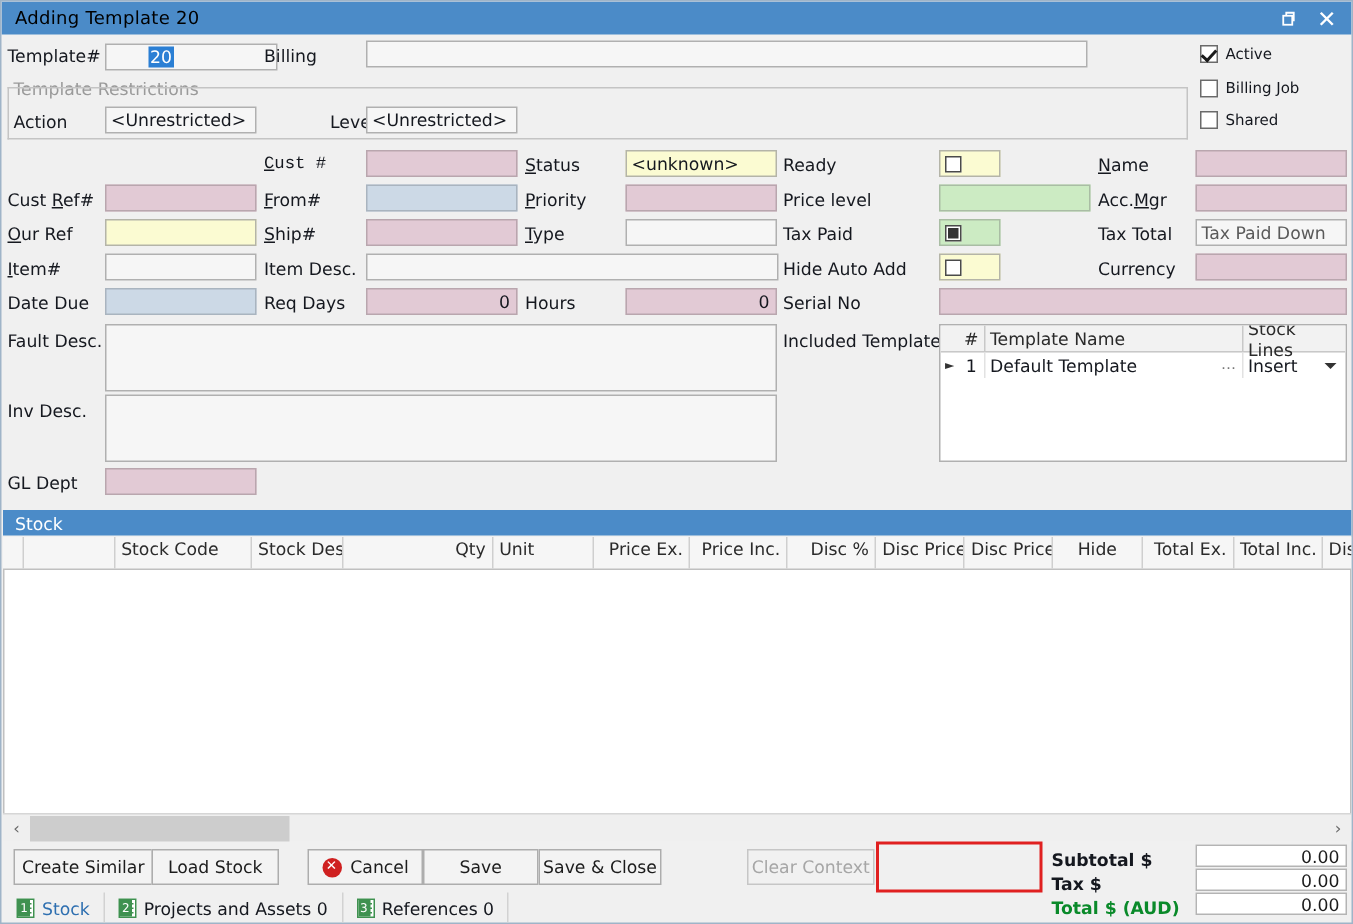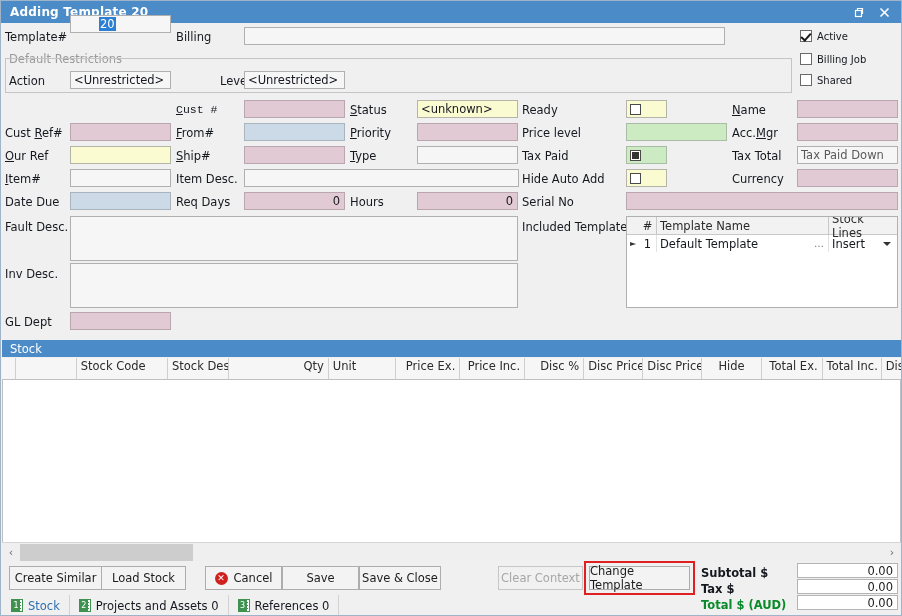--- a/index.html
+++ b/index.html
@@ -9,21 +9,21 @@
     font-size:11.5px;color:#15181f;
     background:#f0f0f0;
     -webkit-font-smoothing:antialiased;
   }
   .window{position:relative;width:902px;height:616px;background:#f0f0f0;
           border:1px solid #9fb4c8;box-sizing:border-box;overflow:hidden;}
 
   
   .titlebar{height:22px;background:#4b8bc8;display:flex;align-items:center;
             padding:0 4px 0 9px;box-sizing:border-box;}
-  .titlebar .title{color:#ffffff;font-weight:bold;font-size:12px;letter-spacing:.2px;flex:1;}
+  .titlebar .title{color:#000000;font-weight:normal;font-size:12px;letter-spacing:.2px;flex:1;}
   .tb-btn{width:26px;height:20px;display:flex;align-items:center;justify-content:center;
           color:#fff;font-size:12px;cursor:pointer;}
   .tb-btn svg{display:block;}
 
   
   .lbl{font-size:11.5px;color:#15181f;white-space:nowrap;}
   .lbl u{text-decoration:underline;}
   .fld{box-sizing:border-box;border:1px solid #b4b4b4;background:#f6f6f6;
        height:18px;font-size:11.5px;color:#15181f;padding:1px 3px;
        display:flex;align-items:center;overflow:hidden;white-space:nowrap;}
@@ -137,40 +137,40 @@
     </span>
     <span class="tb-btn">
       <svg width="11" height="11" viewBox="0 0 11 11">
           <line x1="1.5" y1="1.5" x2="9.5" y2="9.5" stroke="#fff" stroke-width="1.6"></line>
           <line x1="9.5" y1="1.5" x2="1.5" y2="9.5" stroke="#fff" stroke-width="1.6"></line>
         </svg>
     </span>
   </div>
 
   <span class="lbl abs" style="left:4px;top:29px;">Template#</span>
-  <div class="fld white abs" style="left:69px;top:14px;width:101px;padding-left:28px;">
+  <div class="fld white abs" style="left:69px;top:28px;width:115px;padding-left:28px;">
     <span class="sel-text">20</span>
   </div>
   <span class="lbl abs" style="left:175px;top:29px;">Billing</span>
   <div class="fld white abs" style="left:243px;top:26px;width:481px;"></div>
 
   <div class="chk abs" style="left:799px;top:29px;">
     <span class="cbox on"></span>
     <span class="ctxt">Active</span>
   </div>
   <div class="chk abs" style="left:799px;top:52px;">
     <span class="cbox"></span>
     <span class="ctxt">Billing Job</span>
   </div>
   <div class="chk abs" style="left:799px;top:73px;">
     <span class="cbox"></span>
     <span class="ctxt">Shared</span>
   </div>
 
-  <div class="grp-title" style="left:6px;top:51px;">Default Restrictions</div>
+  <div class="grp-title" style="left:6px;top:51px;">Template Restrictions</div>
   <div class="grp-line" style="left:4px;top:57px;width:787px;"></div>
   <div class="grp-side" style="left:4px;top:57px;height:35px;"></div>
   <div class="grp-side" style="left:790px;top:57px;height:35px;"></div>
   <div class="grp-line" style="left:4px;top:91px;width:787px;"></div>
 
   <span class="lbl abs" style="left:8px;top:73px;">Action</span>
   <div class="fld white abs" style="left:69px;top:70px;width:101px;">&lt;Unrestricted&gt;</div>
   <span class="lbl abs" style="left:175px;top:73px;margin-left:44px;">Level</span>
   <div class="fld white abs" style="left:243px;top:70px;width:101px;">&lt;Unrestricted&gt;</div>
 
@@ -312,21 +312,20 @@
 
   <div class="btn abs" style="left:204px;top:565px;width:77px;height:24px;">
     <span class="xicon">✕</span>
     <span>Cancel</span>
   </div>
   <div class="btn abs" style="left:281px;top:565px;width:77px;height:24px;">Save</div>
   <div class="btn abs" style="left:358px;top:565px;width:82px;height:24px;">Save &amp; Close</div>
 
   <div class="btn disabled abs" style="left:497px;top:565px;width:85px;height:24px;">Clear Context</div>
   <div class="redbox" style="left:583px;top:560px;width:111px;height:34px;"></div>
-  <div class="btn abs" style="left:588px;top:565px;width:101px;height:24px;">Change Template</div>
 
   <div class="tot-lbl" style="left:700px;top:565px;">Subtotal $</div>
   <div class="tot-fld" style="left:796px;top:562px;width:101px;height:15px;">0.00</div>
 
   <div class="tot-lbl" style="left:700px;top:581px;">Tax $</div>
   <div class="tot-fld" style="left:796px;top:578px;width:101px;height:15px;">0.00</div>
 
   <div class="tot-lbl" style="left:700px;top:597px;color:#0a8a2a;">Total $ (AUD)</div>
   <div class="tot-fld" style="left:796px;top:594px;width:101px;height:15px;">0.00</div>
 

